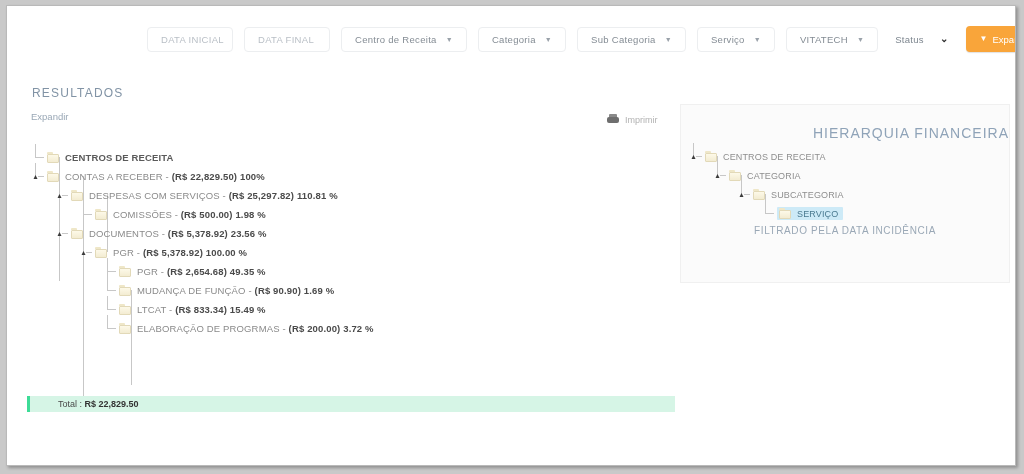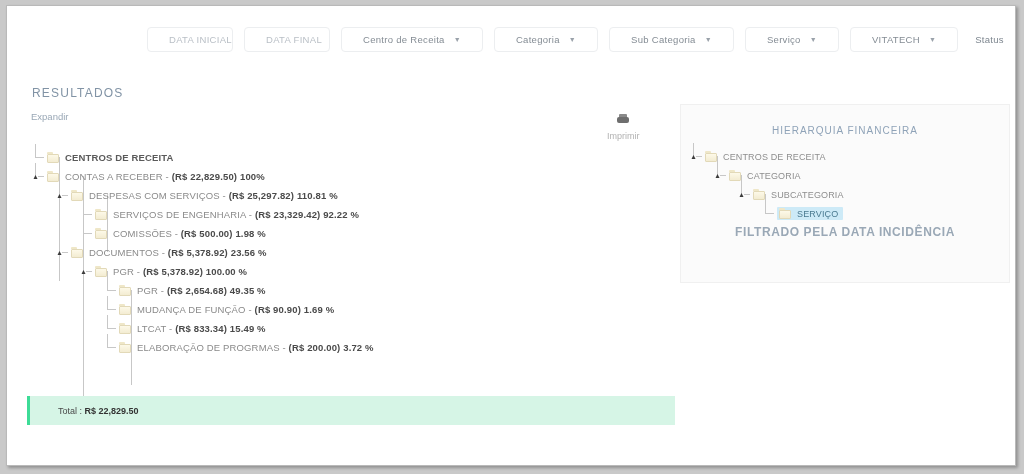--- a/index.html
+++ b/index.html
@@ -30,21 +30,21 @@
   .toolbar-inner{
     display:flex;align-items:center;gap:11px;
     margin-left:140px;
   }
   .field{
     height:25px;min-width:0;
     border:1px solid #eceef0;
     border-radius:4px;
     background:#fff;
     display:flex;align-items:center;
-    padding:0 21px;
+    padding:0 13px;
     font-size:9.5px;
     color:#b9bfc6;
     letter-spacing:.3px;
     white-space:nowrap;
     box-sizing:border-box;
   }
   .field.date{width:86px;justify-content:flex-start;}
   .field.drop{color:#848c94;gap:9px;}
   .field.drop .caret{
     font-size:7px;color:#9aa2aa;line-height:1;
@@ -79,21 +79,20 @@
     font-size:9.5px;color:#9aa8b6;
     text-decoration:none;cursor:pointer;
   }
 
   
   .print-btn{
     position:absolute;left:600px;top:108px;
     display:flex;align-items:center;gap:6px;
     font-size:9px;color:#b2b2b2;
     cursor:pointer;
-    flex-direction:column;
   }
   .print-btn .pico{
     width:12px;height:11px;position:relative;display:inline-block;
   }
   .print-btn .pico:before{
     content:"";position:absolute;left:2px;top:0;width:8px;height:3px;
     background:#8a8a8a;border-radius:1px 1px 0 0;
   }
   .print-btn .pico:after{
     content:"";position:absolute;left:0;top:3px;width:12px;height:6px;
@@ -151,52 +150,52 @@
   .lbl{}
   .lbl b{color:#4a4a4a;font-weight:bold;}
   .node.bold .lbl{color:#5a5a5a;font-weight:bold;}
 
   
   .rail{position:absolute;width:1px;background:#c7c7c7;}
 
   
   .total{
     position:absolute;left:20px;top:390px;
-    width:648px;height:29px;
+    width:648px;height:16px;
     background:#d6f5e6;
     border-left:3px solid #3ddc97;
     display:flex;align-items:center;
     box-sizing:border-box;
   }
   .total span{
     margin-left:14px;font-size:9px;color:#4a4a4a;
   }
   .total span b{font-weight:bold;color:#333;}
 
   
   .panel{
     position:absolute;left:673px;top:98px;
     width:330px;height:179px;
     background:#fbfbfb;
     border:1px solid #f0f0f0;
     box-sizing:border-box;
   }
   .panel-title{
     position:absolute;left:0;right:0;top:20px;
-    text-align:center;
-    font-size:10px;color:#8fa3b8;letter-spacing:1px;
+    text-align:right;
+    font-size:14px;color:#8fa3b8;letter-spacing:1px;
   }
   .panel-tree{
     position:absolute;left:8px;top:42px;
   }
   .panel-tree .node{font-size:9px;color:#8e8e8e;}
   .panel-footer{
     position:absolute;left:0;right:0;top:120px;
     text-align:center;
-    font-size:12px;color:#9aa8b6;letter-spacing:.6px;font-weight:bold;
+    font-size:10px;color:#9aa8b6;letter-spacing:.6px;
   }
   .sel{
     background:#cdeaf7;padding:1px 5px 1px 2px;border-radius:1px;
     color:#4a7a90;
   }
 </style>
 </head>
 <body>
 
 <div class="frame">
@@ -279,27 +278,20 @@
     <div class="node" style="padding-left:24px;">
       <span class="elbow toggler">
             <span class="tgl">▴</span>
           </span>
       <span class="folder"></span>
       <span class="lbl">
         <span>DESPESAS COM SERVIÇOS</span><span> - </span><b><span>(R$ 25,297.82)</span> <span>110.81 %</span></b>
       </span>
     </div>
 
-    <div class="node" style="padding-left:48px;">
-      <span class="elbow"></span>
-      <span class="folder"></span>
-      <span class="lbl">
-        <span>SERVIÇOS DE ENGENHARIA</span><span> - </span><b><span>(R$ 23,329.42)</span> <span>92.22 %</span></b>
-      </span>
-    </div>
 
 
     <div class="node" style="padding-left:48px;">
       <span class="elbow last"></span>
       <span class="folder"></span>
       <span class="lbl">
         <span>COMISSÕES</span><span> - </span><b><span>(R$ 500.00)</span> <span>1.98 %</span></b>
       </span>
     </div>
 

